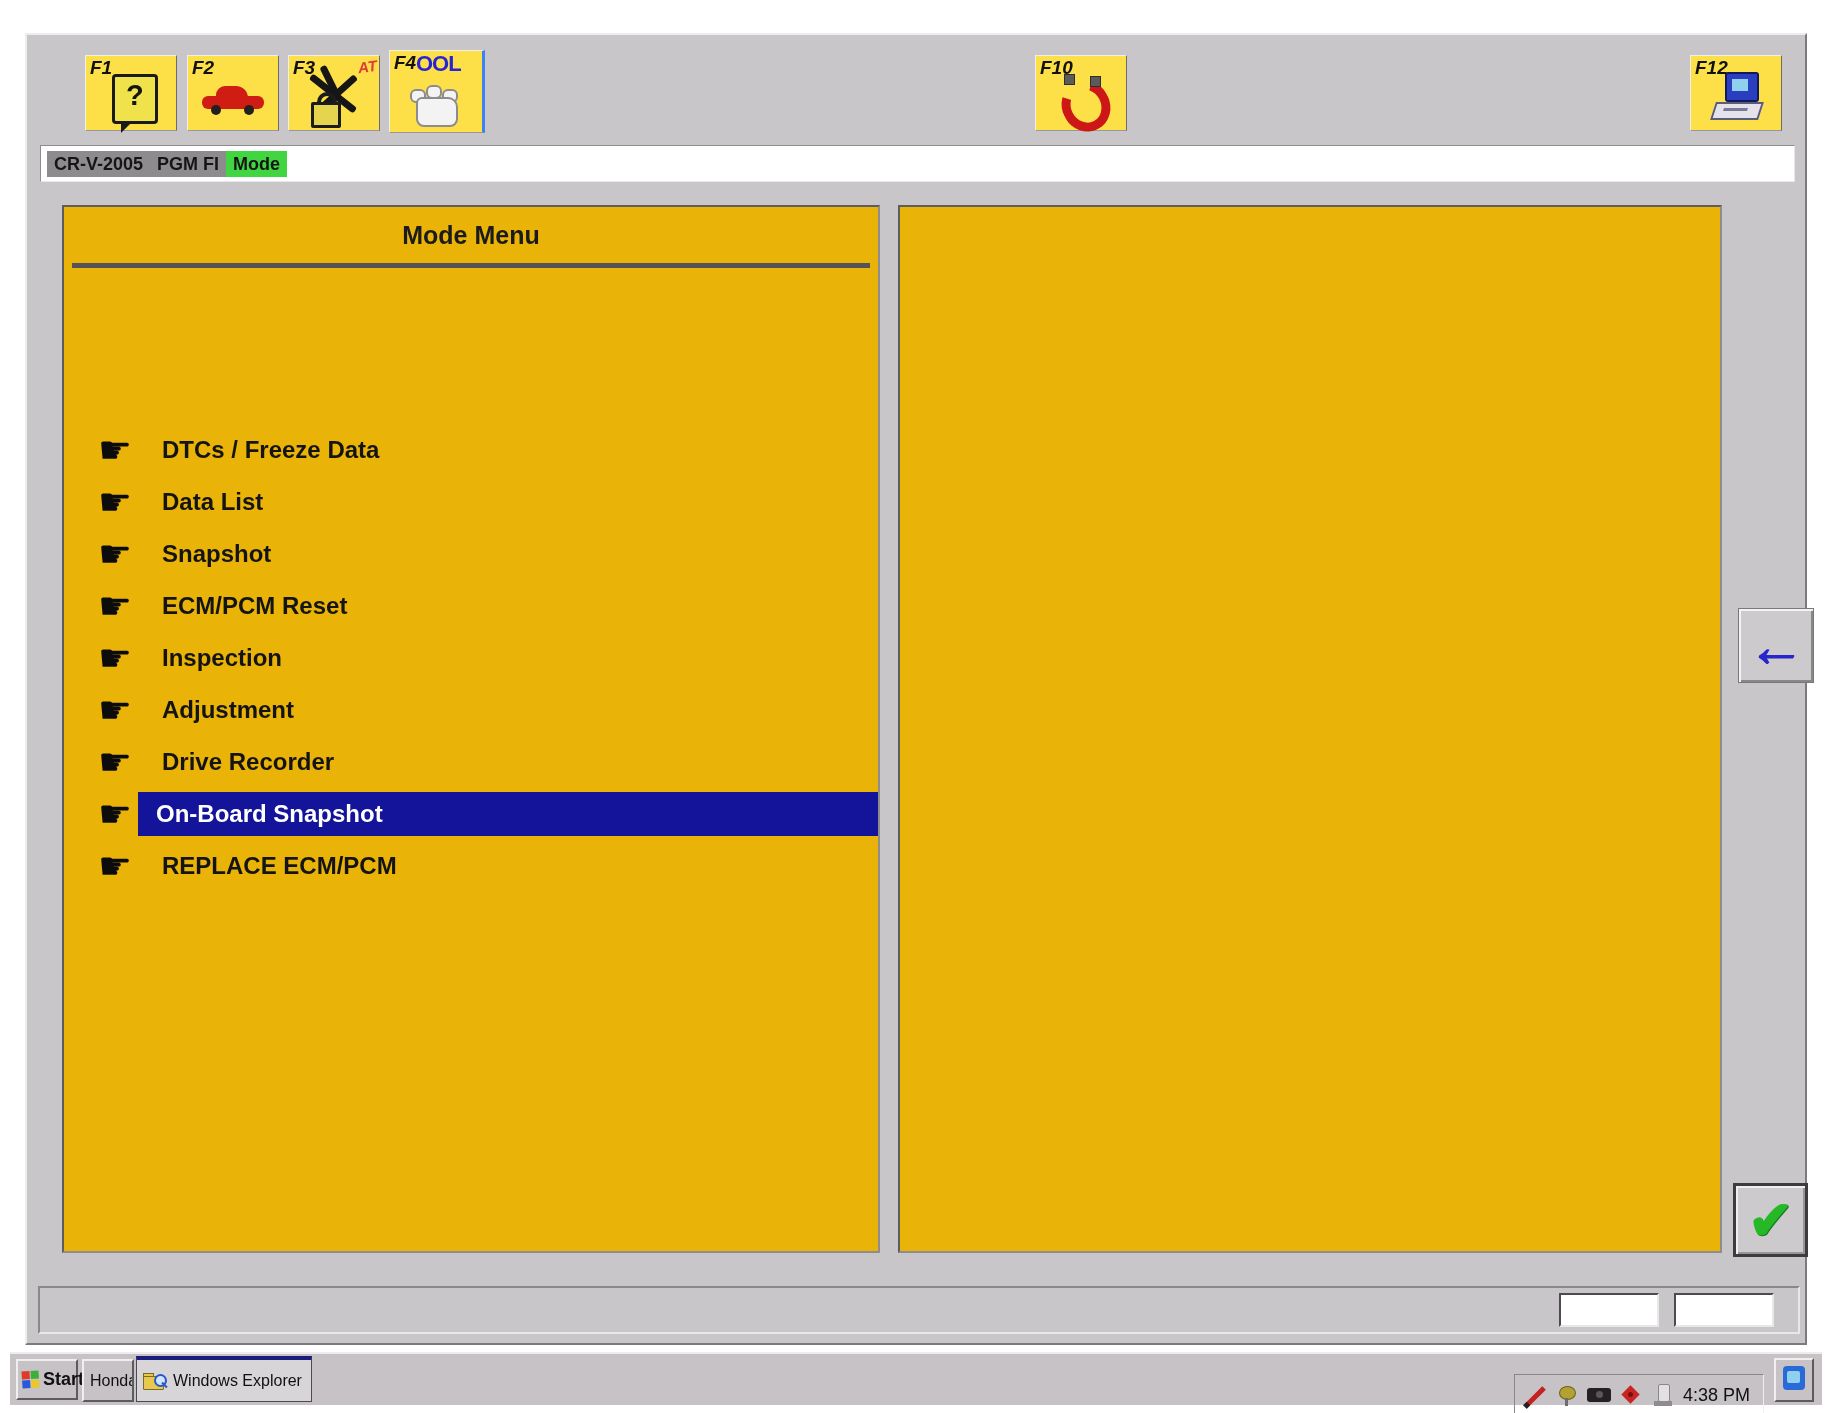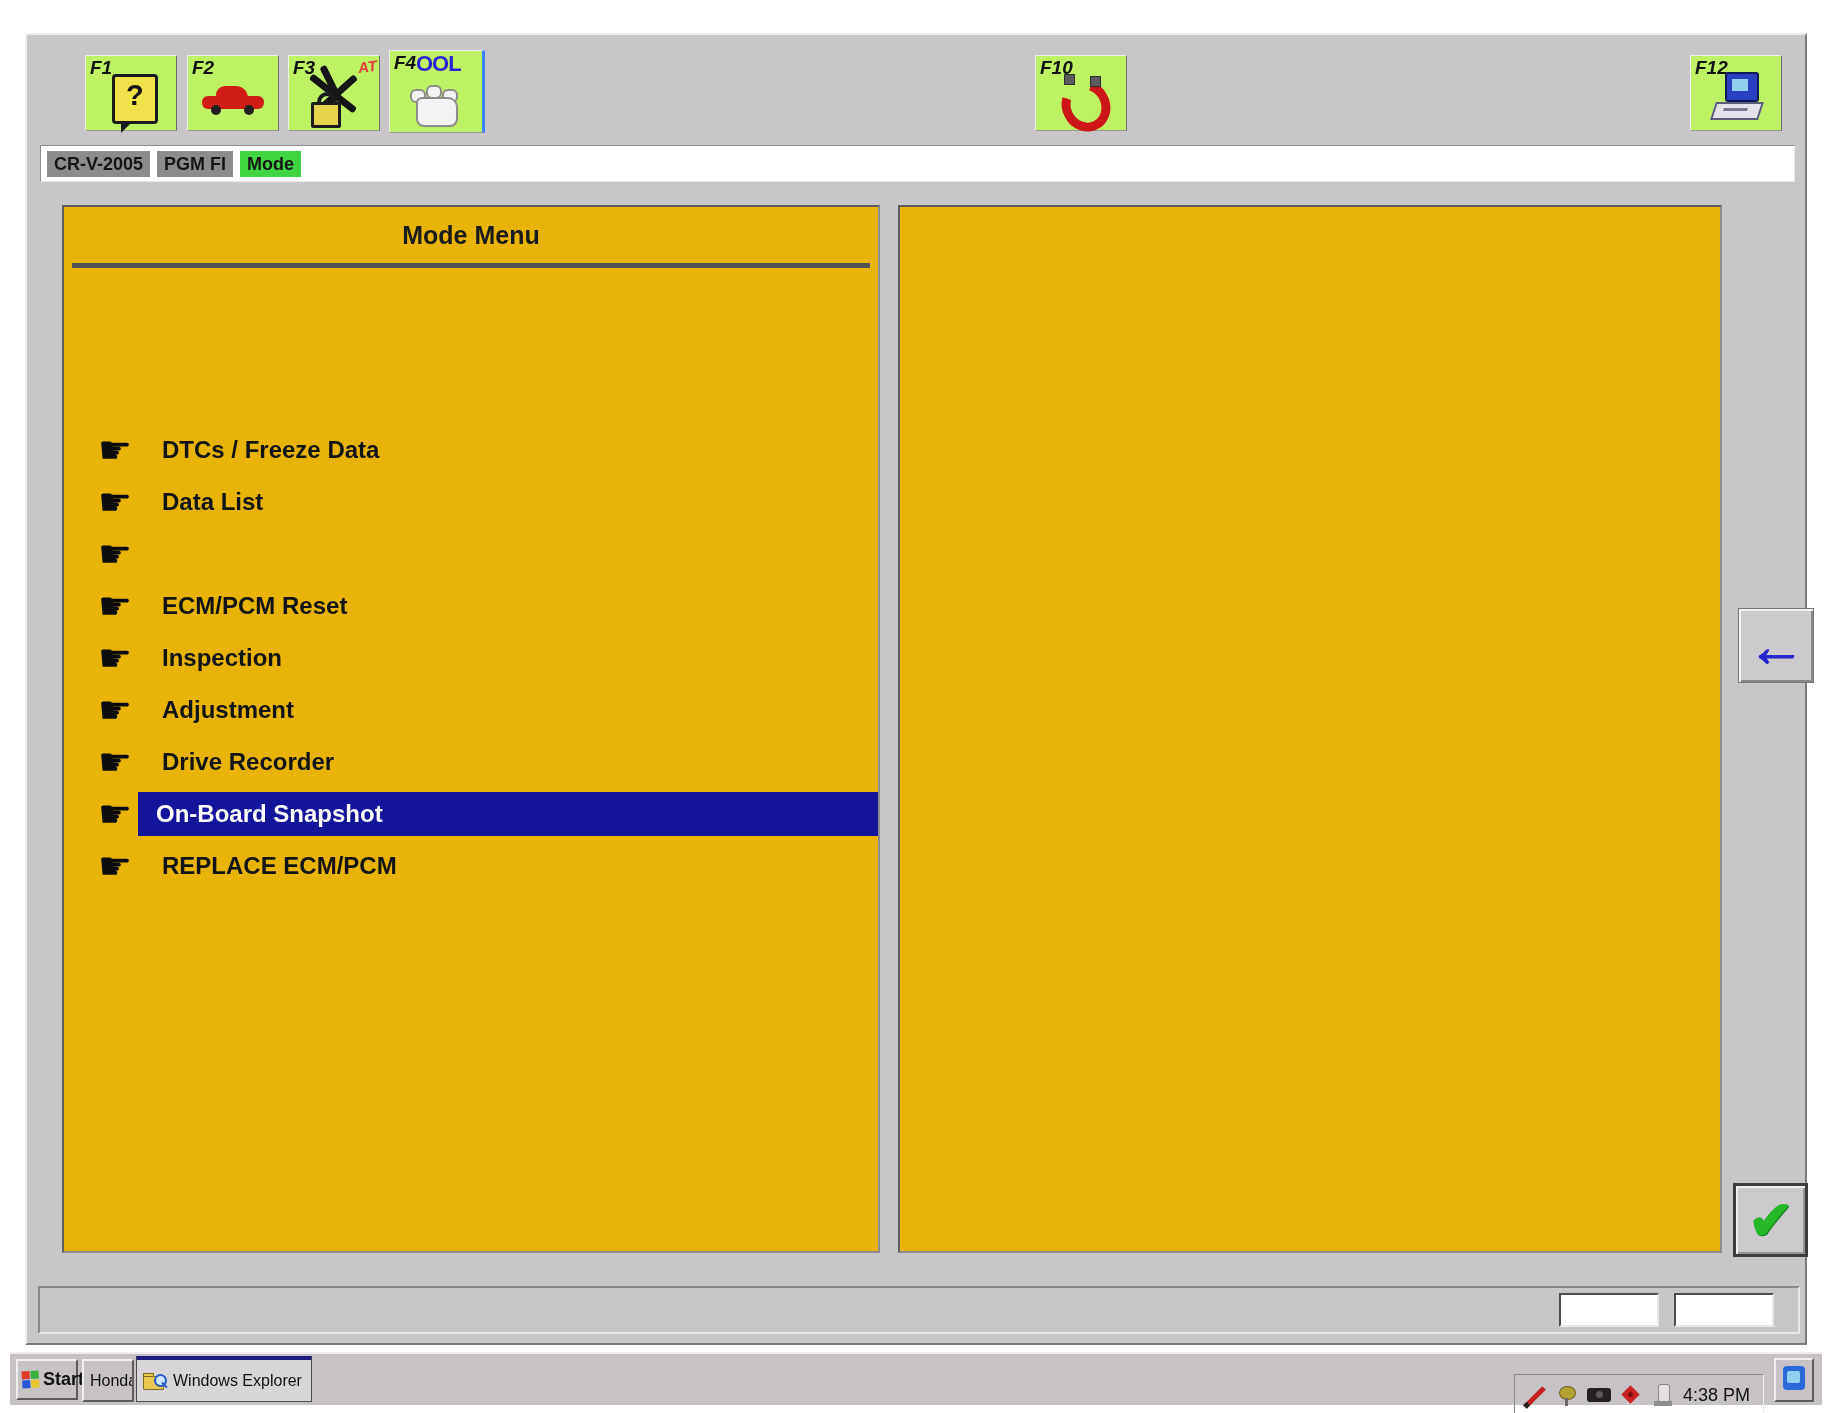--- a/index.html
+++ b/index.html
@@ -8,21 +8,21 @@
     font-family:"Liberation Sans", sans-serif;overflow:hidden;
   }
   
   .app-window{
     position:absolute;left:25px;top:33px;width:1782px;height:1312px;
     background:#c9c6ca;box-sizing:border-box;
     border:2px solid;border-color:#eeecee #7d7a7d #7d7a7d #eeecee;
   }
   
   .tab{
-    position:absolute;top:20px;width:92px;height:76px;background:#bef264;
+    position:absolute;top:20px;width:92px;height:76px;background:#fde047;
     box-sizing:border-box;border:1px solid #9a979a;
     border-top-color:#efefef;border-left-color:#efefef;border-right-color:#6e6b6e;
     cursor:pointer;
   }
   .tab.active{top:15px;height:83px;border-right:3px solid #3b82f6;}
   .tab .fkey{
     position:absolute;top:1px;left:4px;font-style:italic;font-weight:bold;
     font-size:19px;color:#111;z-index:3;
   }
   
@@ -61,21 +61,21 @@
   
   .computer-print-icon{position:absolute;left:20px;top:16px;width:54px;height:54px;}
   .cp-monitor{position:absolute;left:14px;top:0;width:30px;height:26px;background:#2a3fc0;border:2px solid #10185e;border-radius:3px;}
   .cp-screen{position:absolute;left:5px;top:5px;width:16px;height:12px;background:#8fd0ef;}
   .cp-base{position:absolute;left:2px;top:30px;width:44px;height:14px;background:#e4e2ea;border:2px solid #5b5b7a;transform:skewX(-18deg);}
   .cp-slot{position:absolute;left:8px;top:4px;width:24px;height:3px;background:#7a7a96;}
   
   .crumb-bar{
     position:absolute;left:13px;top:110px;width:1755px;height:37px;background:#ffffff;
     box-sizing:border-box;border:1px solid;border-color:#8f8c8f #e9e7e9 #e9e7e9 #8f8c8f;
-    display:flex;align-items:center;padding-left:6px;gap:7px;
+    display:flex;align-items:center;padding-left:6px;
   }
   .chip{font-weight:bold;font-size:18px;color:#151515;padding:2px 7px;line-height:22px;}
   .chip.gray{background:#8e8b8e;}
   .chip.green{background:#41d541;}
   
   .panel{
     position:absolute;top:170px;height:1048px;background:#eab308;box-sizing:border-box;
     border:2px solid;border-color:#5f5c5f #8f8c8f #8f8c8f #5f5c5f;
   }
   .panel.left{left:35px;width:818px;}
@@ -225,20 +225,21 @@
       <div class="menu-row">
         <span class="hand-icon"></span>
         <span class="menu-label">DTCs / Freeze Data</span>
       </div>
       <div class="menu-row">
         <span class="hand-icon"></span>
         <span class="menu-label">Data List</span>
       </div>
       <div class="menu-row">
         <span class="hand-icon"></span>
+        <span class="menu-label">Snapshot</span>
       </div>
       <div class="menu-row">
         <span class="hand-icon"></span>
         <span class="menu-label">ECM/PCM Reset</span>
       </div>
       <div class="menu-row">
         <span class="hand-icon"></span>
         <span class="menu-label">Inspection</span>
       </div>
       <div class="menu-row">

